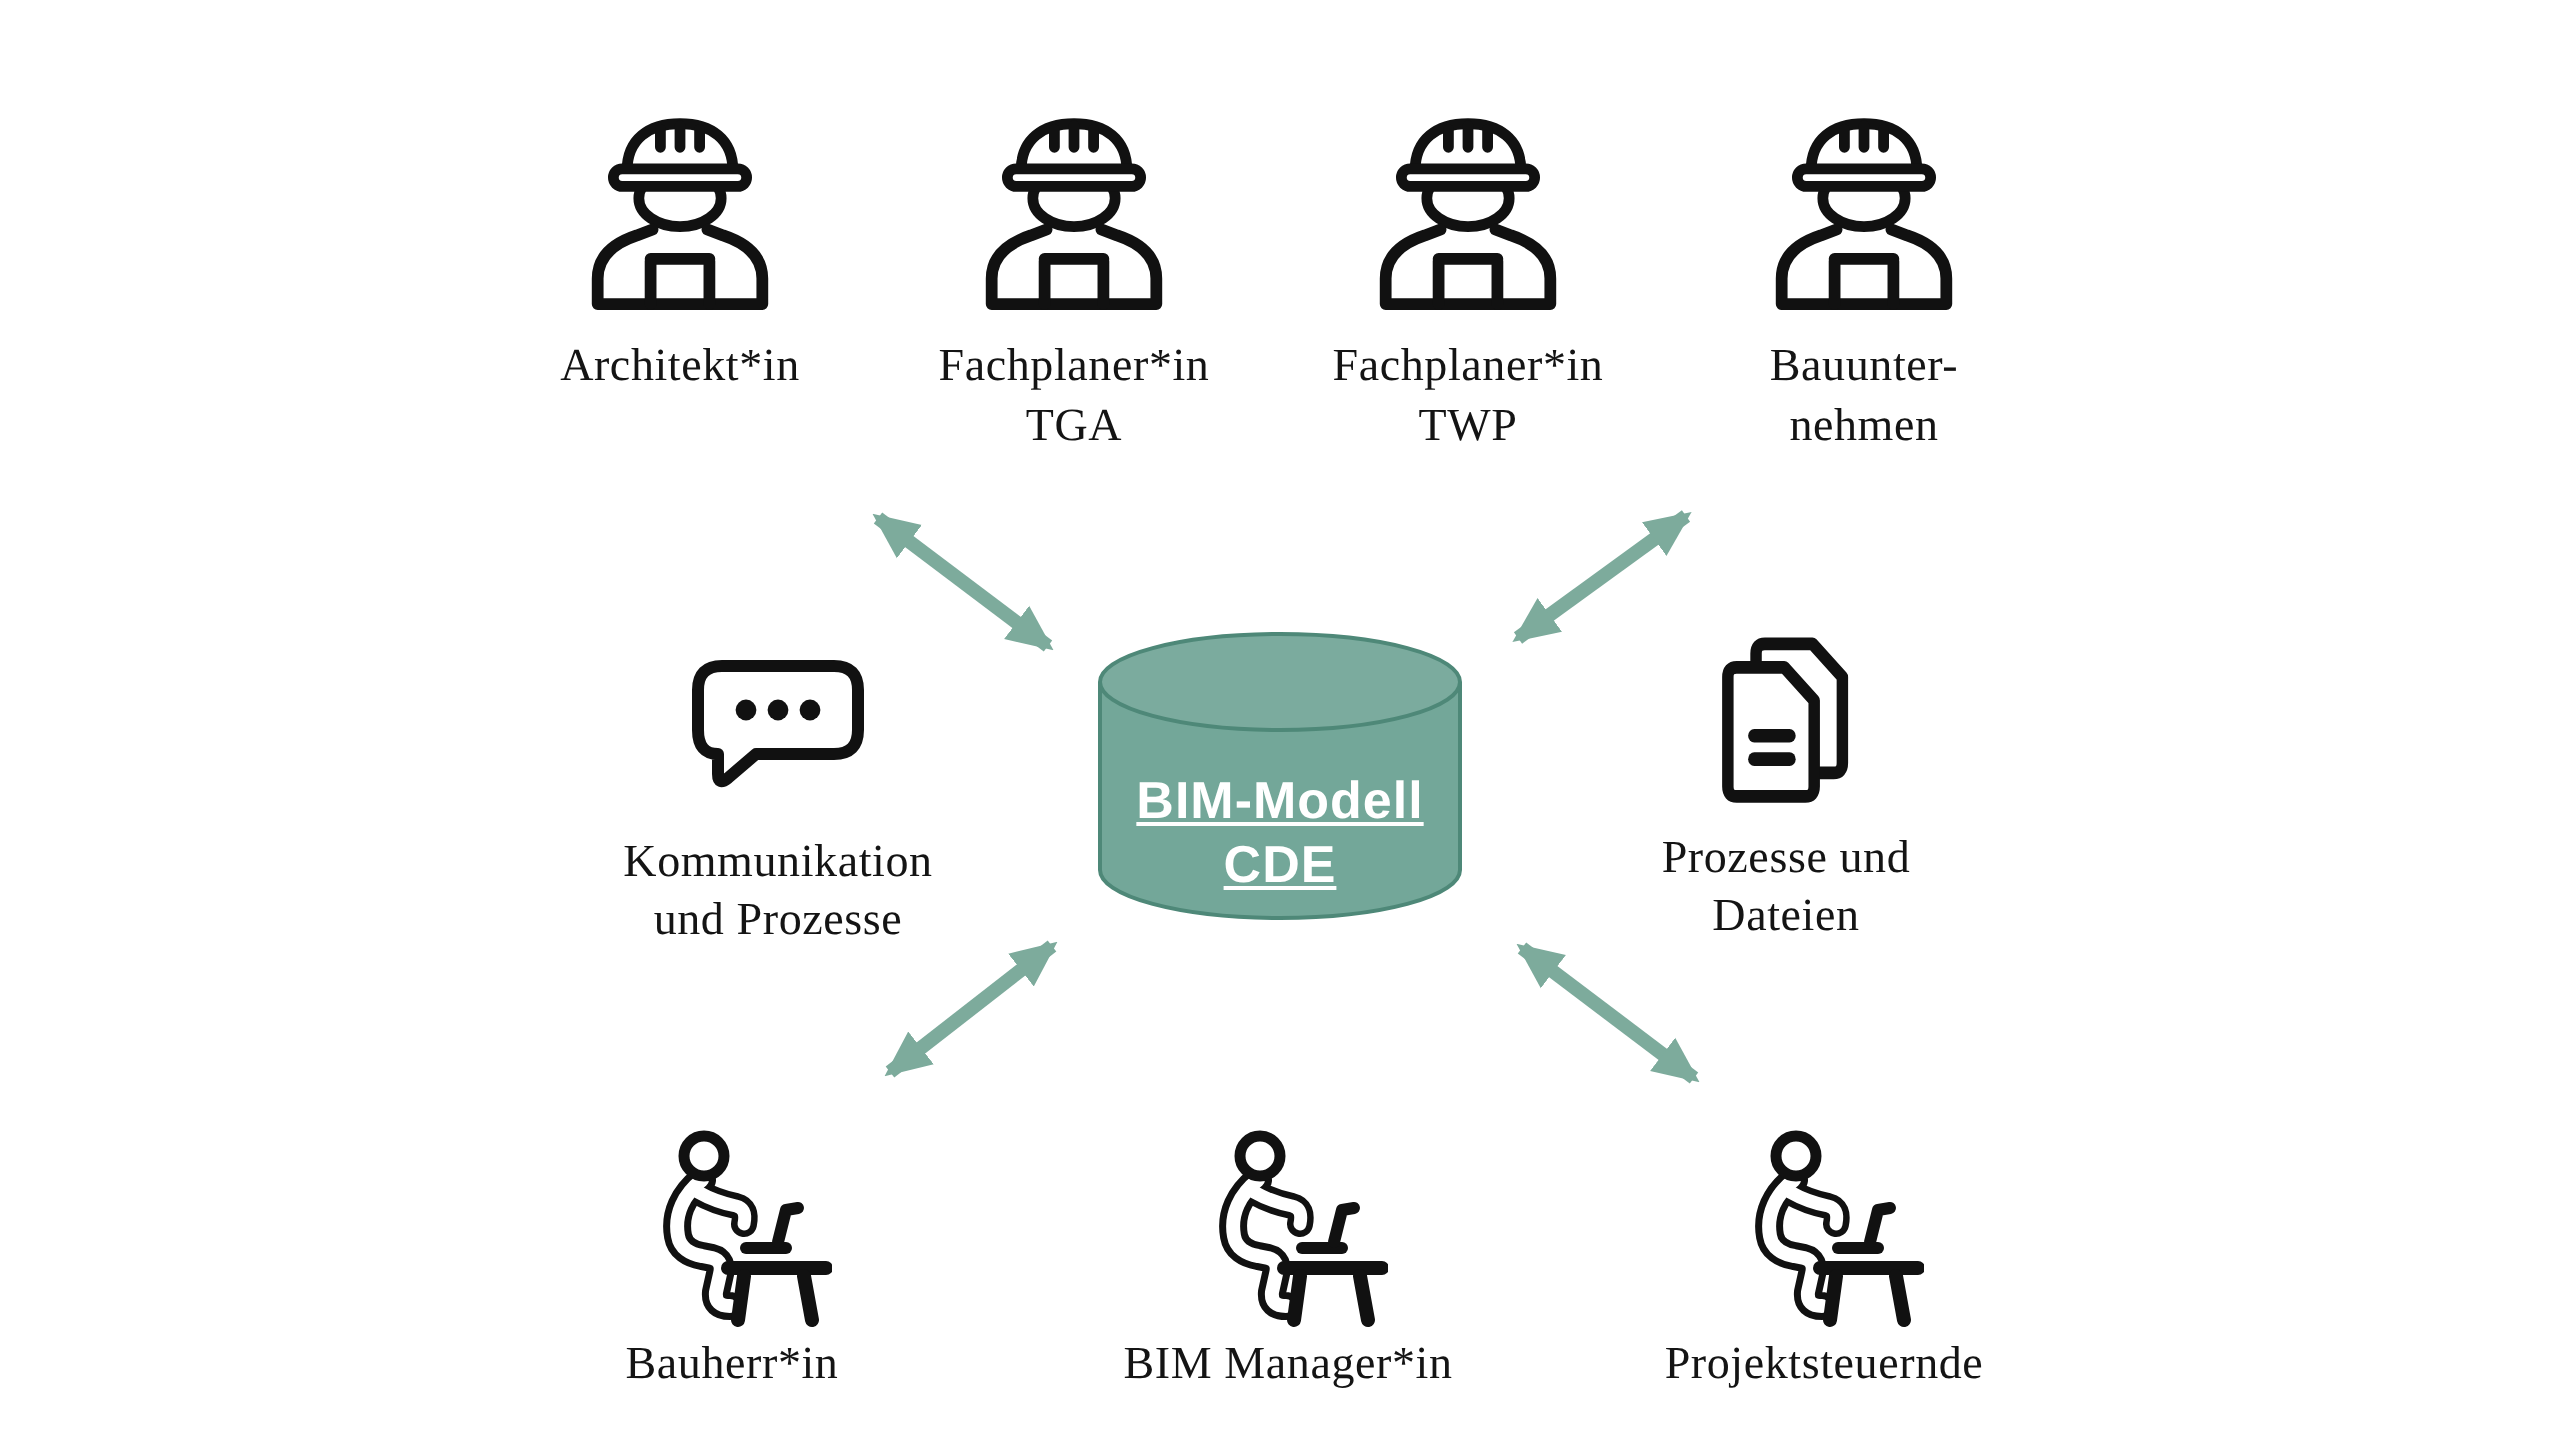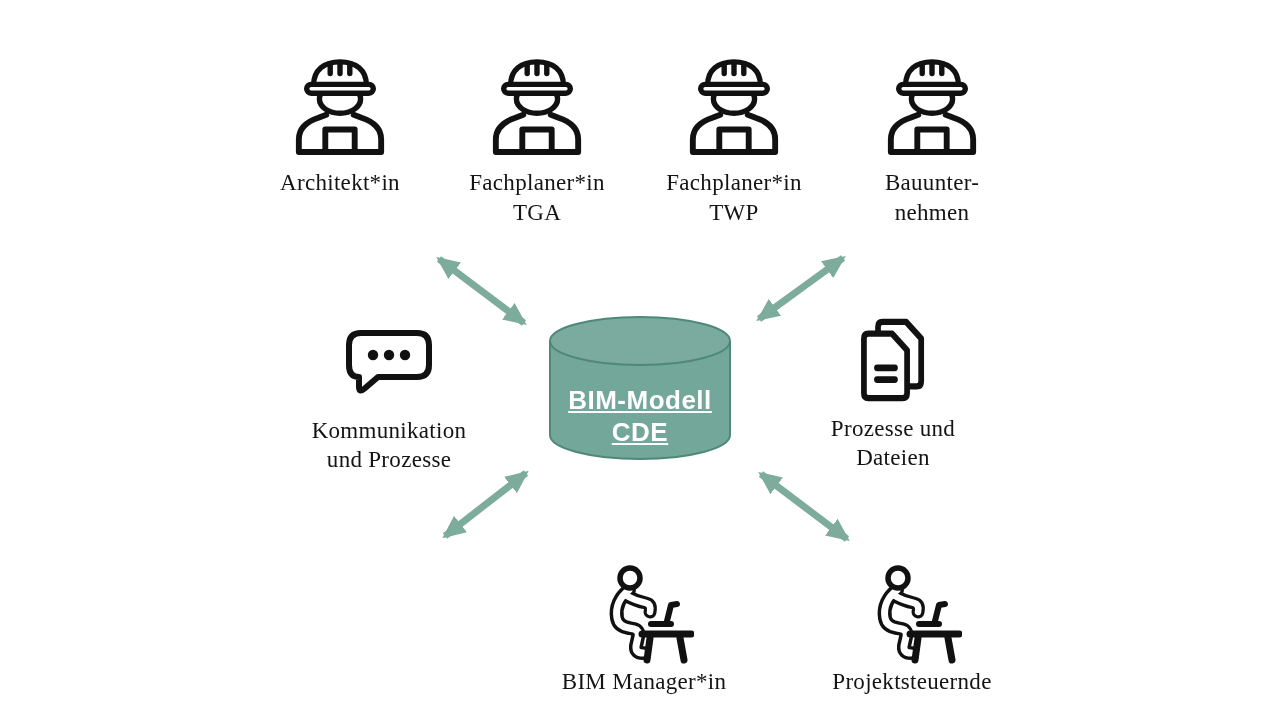--- a/index.html
+++ b/index.html
@@ -190,20 +190,29 @@
   <div class="node docs" style="left:893px; top:318px;">
     <span class="icon"><svg width="74" height="88" viewBox="0 0 84 90" preserveAspectRatio="none">
           <use href="#sym-docs"></use>
         </svg></span>
     <div class="label">
       <div>Prozesse und</div>
       <div>Dateien</div>
     </div>
   </div>
 
+  <div class="node bottomrow" style="left:366px; top:560px;">
+    <span class="icon"><svg width="100" height="104" viewBox="0 0 100 104">
+          <use href="#sym-desk"></use>
+        </svg></span>
+    <div class="label">
+      <div>Bauherr*in</div>
+      <div></div>
+    </div>
+  </div>
 
   <div class="node bottomrow" style="left:644px; top:560px;">
     <span class="icon"><svg width="100" height="104" viewBox="0 0 100 104">
           <use href="#sym-desk"></use>
         </svg></span>
     <div class="label">
       <div>BIM Manager*in</div>
       <div></div>
     </div>
   </div>

